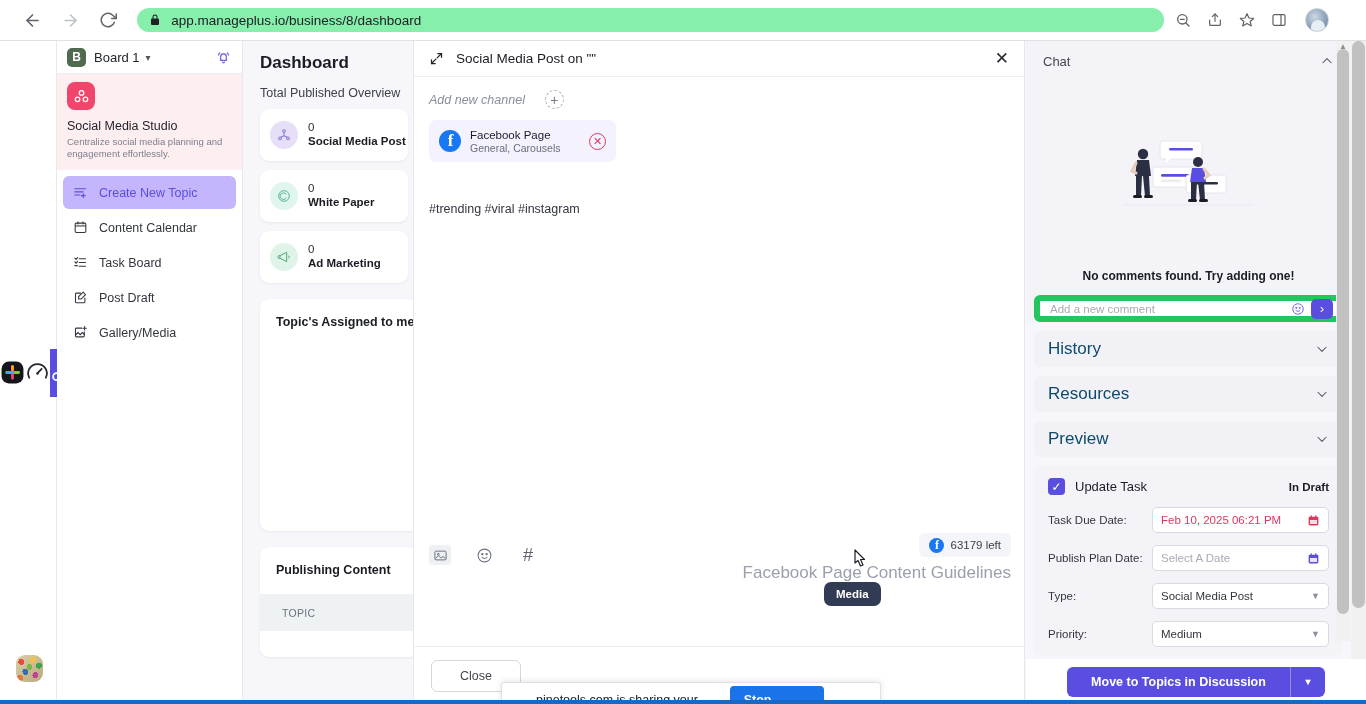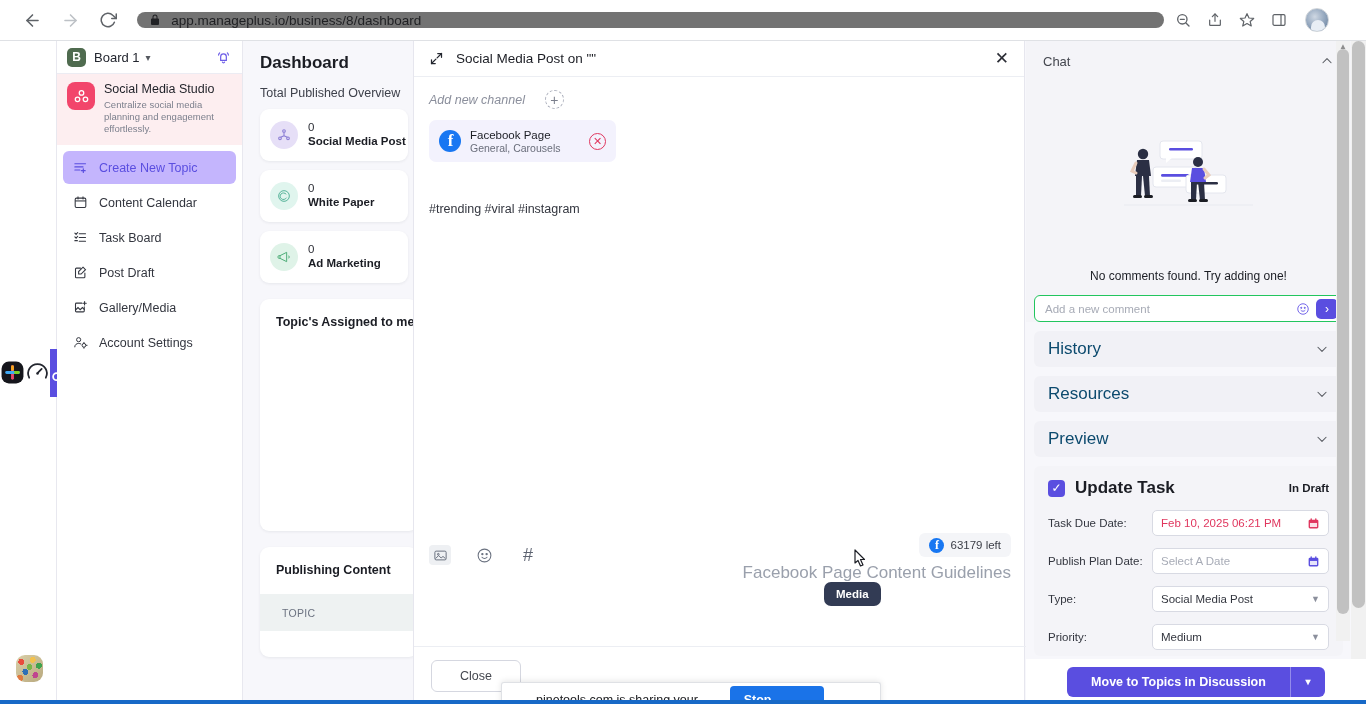--- a/index.html
+++ b/index.html
@@ -18,22 +18,22 @@
     border-bottom: 1px solid #dfe1e5;
   }
   .nav-btn {
     width: 30px; height: 30px; margin-left: 8px;
     display: flex; align-items: center; justify-content: center;
     border-radius: 50%; color: #5f6368;
   }
   .nav-btn:first-child { margin-left: 18px; }
   .nav-btn.disabled { color: #bdc1c6; }
   #omnibox {
-    margin-left: 14px; height: 16px; width: 1035px;
-    background: #737373; border-radius: 14px;
+    margin-left: 14px; height: 24px; width: 1035px;
+    background: #86efac; border-radius: 14px;
     display: flex; align-items: center; padding: 0 12px;
     font-size: 13.5px; color: #202124;
   }
   #lock-icon { margin-right: 10px; display:flex; }
   #omni-actions {
     display: flex; align-items: center; gap: 6px;
     margin-left: 6px;
   }
   .omni-ic { width: 26px; height: 26px; display:flex; align-items:center; justify-content:center; color:#5f6368; }
   #avatar-chrome {
@@ -94,21 +94,21 @@
     width: 19px; height: 19px; border-radius: 5px; background: #4f6b4f;
     color: #fff; font-size: 12px; font-weight: bold;
     display: flex; align-items: center; justify-content: center;
   }
   #board-name { font-size: 13px; color: #23262f; margin-left: 8px; }
   #board-caret { margin-left: 6px; color:#55585f; font-size:10px; }
   #bell { margin-left: auto; color: #6c5ce7; display:flex; }
 
   #studio-card {
     background: #fdeef0; padding: 8px 10px 10px 10px;
-    display: flex; gap: 9px;
+    display: flex; gap: 9px; flex-direction: column;
   }
   #studio-logo {
     width: 28px; height: 28px; border-radius: 8px; background: #f2456b;
     flex: 0 0 auto; display:flex; align-items:center; justify-content:center;
   }
   #studio-title { font-size: 12.5px; color: #1e2027; line-height: 15px; }
   #studio-sub { font-size: 9.5px; color: #7b7f8c; line-height: 12px; margin-top: 2px; }
 
   .nav-row {
     height: 33px; margin: 2px 6px; border-radius: 6px;
@@ -230,24 +230,24 @@
     position: absolute; left: 1026px; top: 0; width: 325px; height: 663px;
     background: #f7f7fb; padding: 0; overflow:hidden;
   }
   #chat-section { background: #f4f4f8; }
   #chat-head {
     height: 40px; display: flex; align-items: center; padding: 0 17px;
     font-size: 13px; color: #44474f;
   }
   .chev { margin-left: auto; color:#55585f; display:flex; }
   #chat-illus { height: 188px; display:flex; align-items:center; justify-content:center; }
-  #chat-empty { text-align: center; font-size: 12px; font-weight: normal; color: #1b1d24; }
+  #chat-empty { text-align: center; font-size: 12px; font-weight: bold; color: #1b1d24; }
   #comment-row {
     margin: 12px 8px 0 8px; height: 27px; background: #fff;
-    border: 1px solid #22c55e; border-radius: 6px;
+    border: 6px solid #22c55e; border-radius: 6px;
     display: flex; align-items: center; padding: 0 4px 0 10px;
   }
   #comment-input {
     flex: 1; border: none; outline: none; font-size: 11.5px; color: #33363f;
     font-family: "Liberation Sans", sans-serif; background: transparent;
   }
   #comment-input::placeholder { color: #a7abb6; }
   #emoji-ic { color: #6c5ce7; margin-right: 6px; display:flex; }
   #send-btn {
     width: 22px; height: 20px; border-radius: 5px; background: #5a4ee0; color: #fff;
@@ -261,21 +261,21 @@
   }
   #task-card {
     margin: 9px 8px 0 8px; background: #f4f4f8; border-radius: 6px;
     padding: 12px 14px 0 14px; height: 190px;
   }
   #task-head { display: flex; align-items: center; gap: 10px; }
   #task-check {
     width: 17px; height: 17px; border-radius: 4px; background: #5a4ee0; color:#fff;
     display:flex; align-items:center; justify-content:center; font-size:12px;
   }
-  #task-title { font-size: 17px; font-weight: bold; color: #1b1d24; }
+  #task-title { font-size: 13px; font-weight: normal; color: #1b1d24; }
   #task-status { margin-left: auto; font-size: 11.5px; font-weight: bold; color: #1b1d24; }
   .field-row { display: flex; align-items: center; margin-top: 12px; }
   .field-lbl { font-size: 11.5px; color: #33363f; width: 104px; }
   .field-ctl {
     flex: 1; height: 26px; border: 1px solid #d8dae3; border-radius: 5px; background: #fff;
     display: flex; align-items: center; padding: 0 8px; font-size: 11.5px; color: #33363f;
   }
   .field-ctl .val-red { color: #e0365e; }
   .field-ctl .val-muted { color: #a7abb6; }
   .field-ctl .trail { margin-left: auto; display:flex; }
@@ -514,33 +514,20 @@
       <div class="nav-row">
         <span class="nic">
           <svg width="15" height="15" viewBox="0 0 24 24" fill="none" stroke="currentColor" stroke-width="1.7" stroke-linecap="round">
               <path d="M14 5H5.5A1.5 1.5 0 0 0 4 6.5v11A1.5 1.5 0 0 0 5.5 19h11a1.5 1.5 0 0 0 1.5-1.5V11"></path>
               <path d="M4 16l4-4 3.5 3.5L15 12l3 3"></path>
               <line x1="18.5" y1="2.5" x2="18.5" y2="8"></line>
               <line x1="15.8" y1="5.2" x2="21.2" y2="5.2"></line>
             </svg>
         </span>
         <span>Gallery/Media</span>
-      </div>
-      <div class="nav-row">
-        <span class="nic">
-          <svg width="15" height="15" viewBox="0 0 24 24" fill="none" stroke="currentColor" stroke-width="1.6">
-              <circle cx="9" cy="7.5" r="3.3"></circle>
-              <path d="M2.8 19c0-3.4 2.8-5.5 6.2-5.5 1.3 0 2.5.3 3.5.8" stroke-linecap="round"></path>
-              <circle cx="17.5" cy="16.5" r="3"></circle>
-              <line x1="17.5" y1="11.8" x2="17.5" y2="13" stroke-linecap="round"></line>
-              <line x1="17.5" y1="20" x2="17.5" y2="21.2" stroke-linecap="round"></line>
-              <line x1="21.3" y1="16.5" x2="22.5" y2="16.5" stroke-linecap="round"></line>
-            </svg>
-        </span>
-        <span>Account Settings</span>
       </div>
     </div>
   </div>
 
   <div id="dashboard-col">
     <div id="dash-title">Dashboard</div>
     <div id="dash-sub">Total Published Overview</div>
 
     <div class="stat-card">
       <span class="stat-ic" style="background:#e6dff7;color:#8a7cd4">

